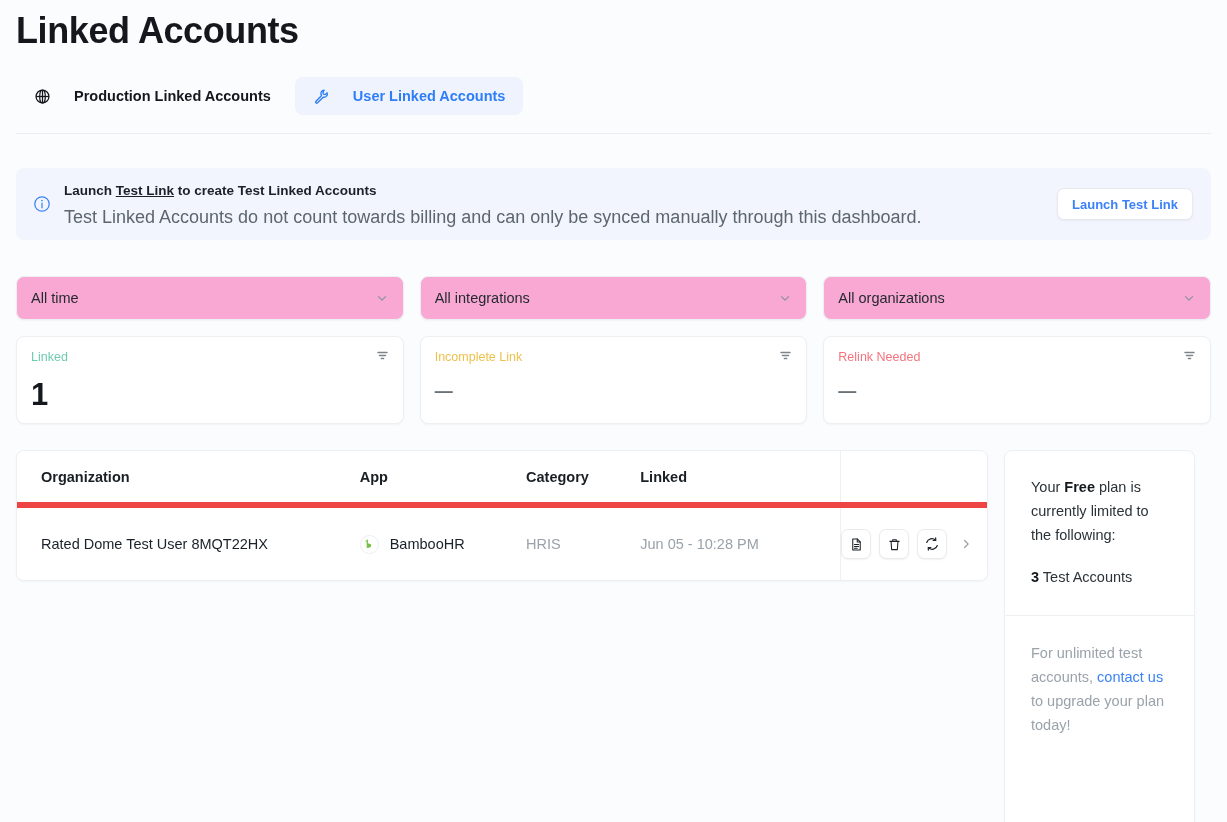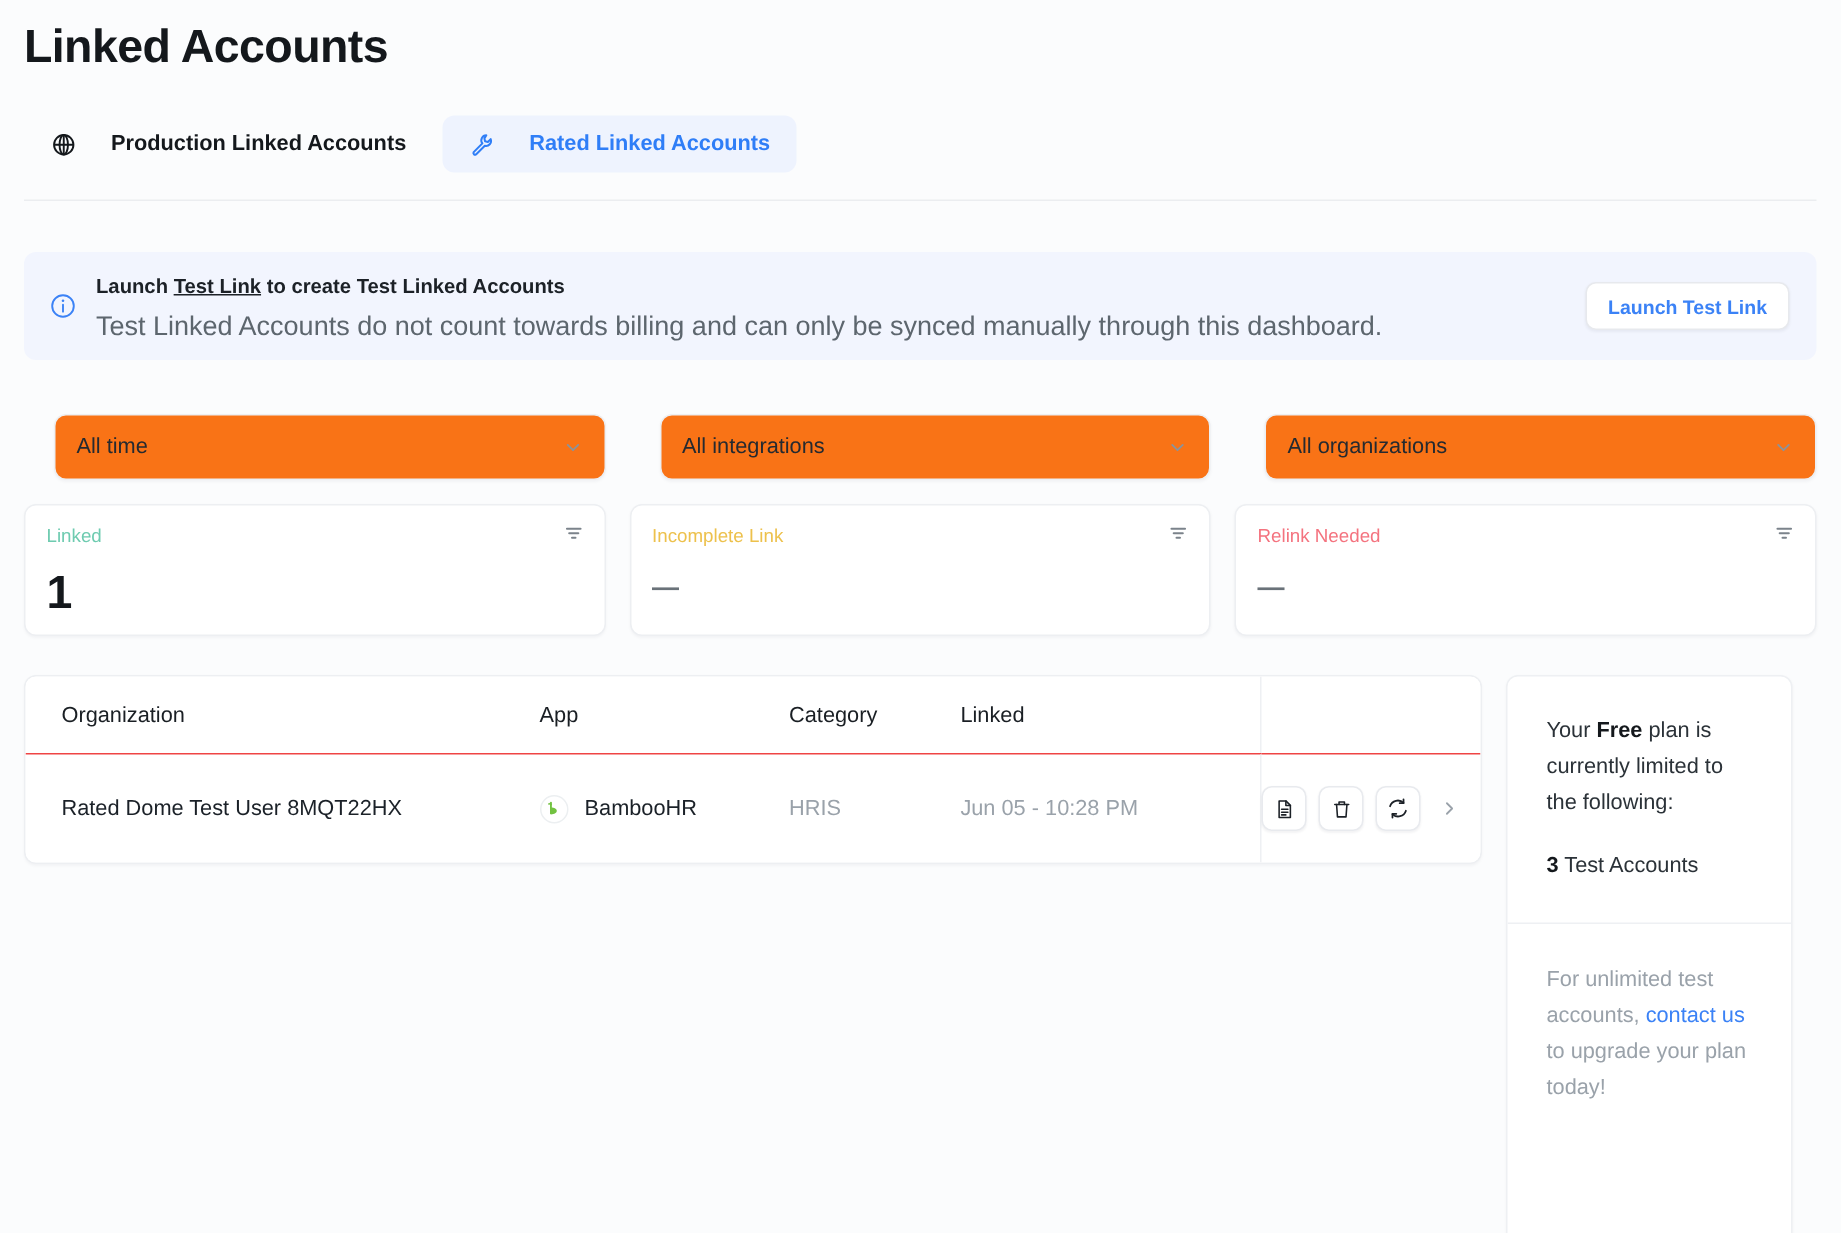--- a/index.html
+++ b/index.html
@@ -19,21 +19,21 @@
 
   .page {
     position: relative;
     width: 1227px;
     height: 822px;
     padding: 0 16px;
   }
 
   
   .page-title {
-    font-size: 31px;
+    font-size: 36px;
     font-weight: bold;
     letter-spacing: -0.4px;
     color: #14181c;
     padding-top: 14px;
     line-height: 34px;
   }
 
   .subtitle {
     margin-top: 12px;
     font-size: 15px;
@@ -130,32 +130,31 @@
 
   
   .filters {
     display: flex;
     gap: 16px;
     margin-top: 36px;
   }
   .filter {
     flex: 1 1 0;
     height: 44px;
-    background: #f97316;
+    background: #f9a8d4;
     border: 1px solid #edeff2;
     border-radius: 8px;
     display: flex;
     align-items: center;
     justify-content: space-between;
     padding: 0 14px 0 14px;
     font-size: 14.5px;
     color: #252a30;
     cursor: pointer;
     box-shadow: 0 1px 2px rgba(16,24,40,0.04);
-    margin-left: 20px;
   }
   .filter .chev { color: #8b939c; display: flex; }
 
   
   .stats {
     display: flex;
     gap: 16px;
     margin-top: 16px;
   }
   .stat {
@@ -210,24 +209,24 @@
     background: #ffffff;
     border: 1px solid #edeff2;
     border-radius: 8px;
     overflow: hidden;
     box-shadow: 0 1px 2px rgba(16,24,40,0.04);
   }
   table { width: 100%; border-collapse: collapse; }
   thead th {
     text-align: left;
     font-size: 14.5px;
-    font-weight: normal;
+    font-weight: bold;
     color: #1a1f24;
     padding: 18px 0 17px 0;
-    border-bottom: 1px solid #ef4444;
+    border-bottom: 6px solid #ef4444;
     background: #ffffff;
   }
   thead th.c-org  { padding-left: 24px; width: 342px; }
   thead th.c-app  { width: 166px; }
   thead th.c-cat  { width: 114px; margin-left: 18px; }
   thead th.c-link { width: 200px; }
   thead th.c-act  { width: 146px; border-left: 1px solid #eef0f3; }
 
   tbody td {
     font-size: 14.5px;
@@ -314,21 +313,21 @@
       </span>
       <span>Production Linked Accounts</span>
     </div>
 
     <div class="tab active">
       <span class="tab-ico">
         <svg width="17" height="17" viewBox="0 0 20 20" fill="none" stroke="#2f7ef7" stroke-width="1.6" stroke-linecap="round" stroke-linejoin="round">
           <path d="M13.2 2.6a3.9 3.9 0 0 0-3.1 6.3L3.3 15.8a1.3 1.3 0 0 0 1.8 1.8l6.9-6.8a3.9 3.9 0 0 0 4.6-5.2l-2.2 2.2-2.2-.5-.5-2.2z"></path>
         </svg>
       </span>
-      <span>Rated Linked Accounts</span>
+      <span>User Linked Accounts</span>
     </div>
   </div>
 
   <div class="tabs-rule"></div>
 
   <div class="banner">
     <span class="banner-ico">
       <svg width="18" height="18" viewBox="0 0 20 20" fill="none" stroke="#3b82f6" stroke-width="1.4">
         <circle cx="10" cy="10" r="8"></circle>
         <line x1="10" y1="9" x2="10" y2="14.2" stroke-linecap="round"></line>

